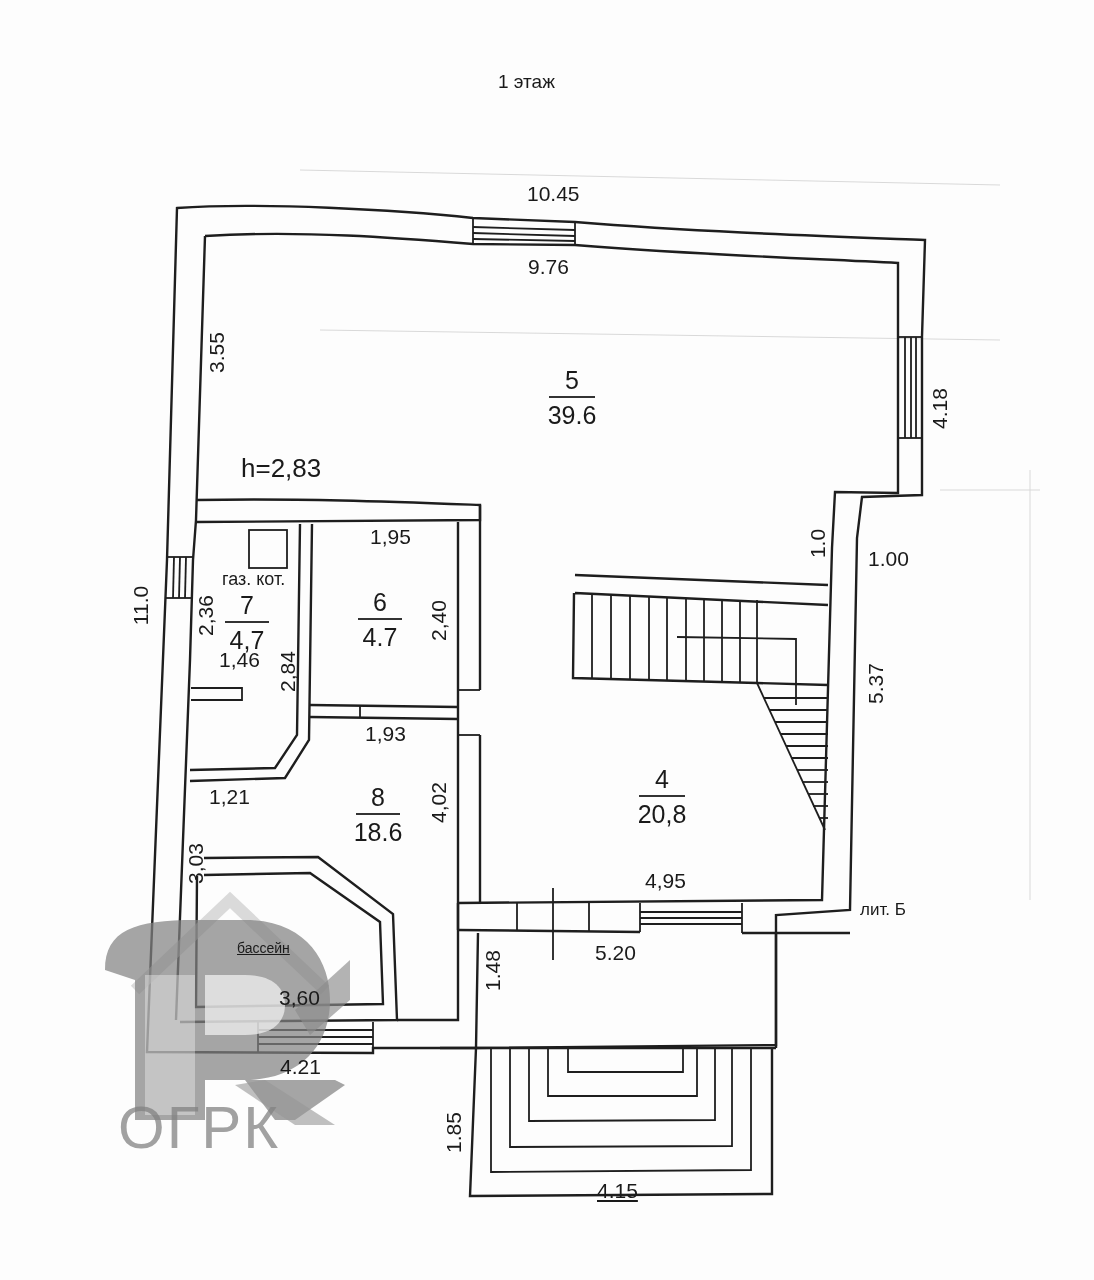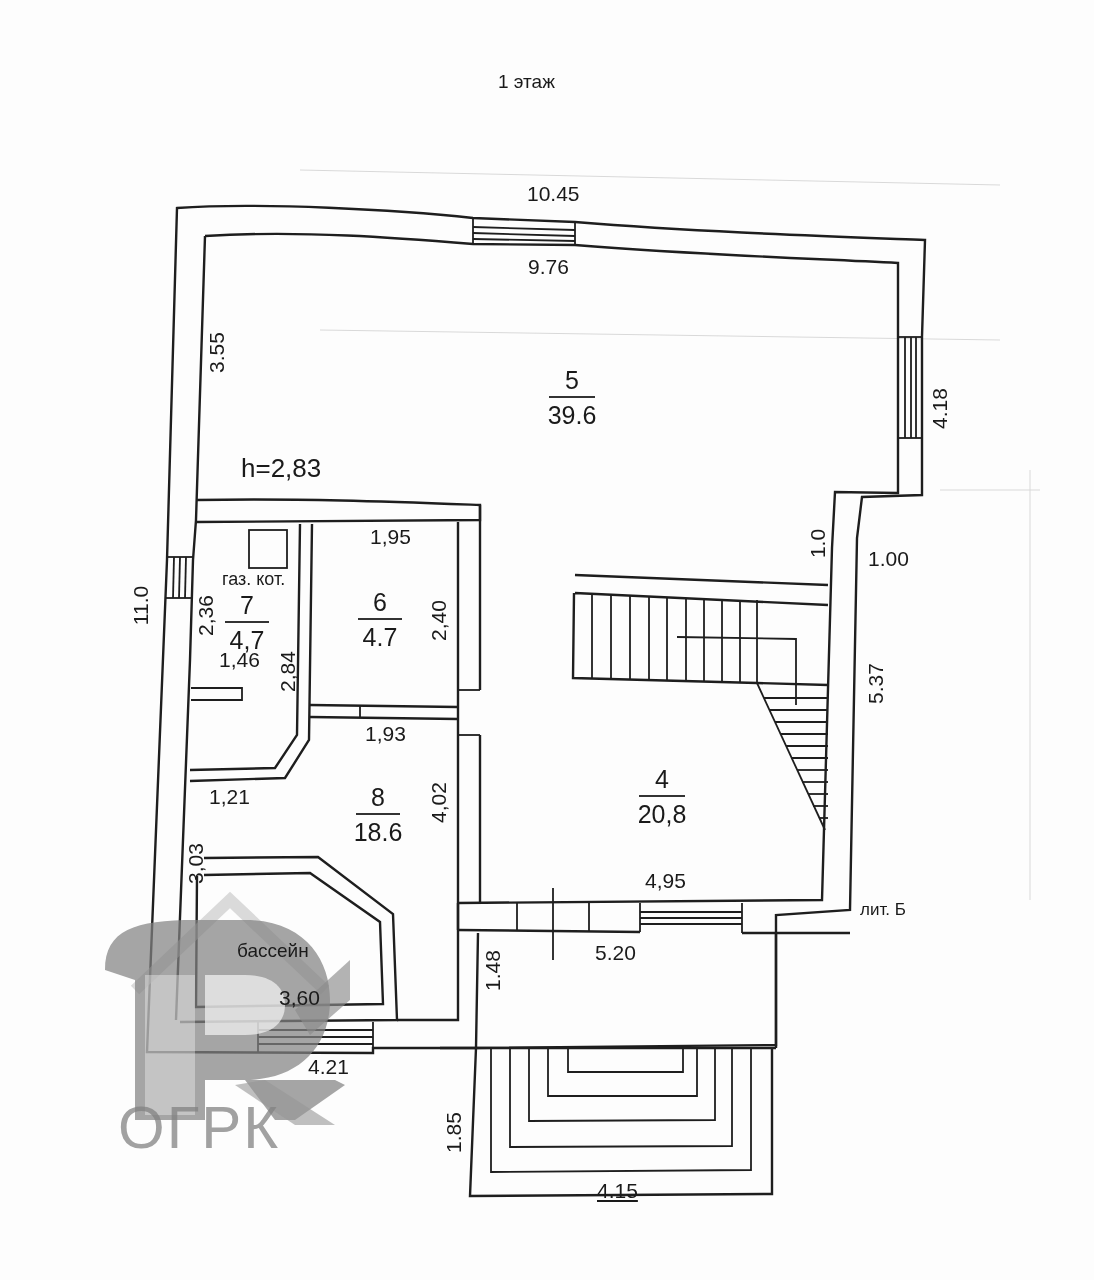--- a/index.html
+++ b/index.html
@@ -197,33 +197,33 @@
     <span class="bar" style="width:44px;"></span>
     <span class="area">4,7</span>
   </div>
 
   <div class="room" style="left:350px;top:783px;width:56px;">
     <span class="num">8</span>
     <span class="bar" style="width:44px;"></span>
     <span class="area">18.6</span>
   </div>
 
-  <div class="label" style="left:237px;top:941px;font-size:19px;">бассейн</div>
+  <div class="label" style="left:237px;top:941px;font-size:14px;text-decoration:underline;">бассейн</div>
 
   <div class="label" style="left:527px;top:183px;">10.45</div>
   <div class="label" style="left:528px;top:256px;">9.76</div>
   <div class="label" style="left:868px;top:548px;">1.00</div>
   <div class="label" style="left:370px;top:526px;">1,95</div>
   <div class="label" style="left:365px;top:723px;">1,93</div>
   <div class="label" style="left:219px;top:649px;">1,46</div>
   <div class="label" style="left:209px;top:786px;">1,21</div>
   <div class="label" style="left:645px;top:870px;">4,95</div>
   <div class="label" style="left:595px;top:942px;">5.20</div>
   <div class="label" style="left:279px;top:987px;">3,60</div>
-  <div class="label" style="left:280px;top:1056px;margin-left:28px;">4.21</div>
+  <div class="label" style="left:280px;top:1056px;">4.21</div>
   <div class="label" style="left:597px;top:1180px;text-decoration:underline;">4.15</div>
 
   <div class="label rot" style="left:196px;top:342px;">3.55</div>
   <div class="label rot" style="left:121px;top:595px;">11.0</div>
   <div class="label rot" style="left:919px;top:398px;">4.18</div>
   <div class="label rot" style="left:803px;top:533px;">1.0</div>
   <div class="label rot" style="left:855px;top:673px;">5.37</div>
   <div class="label rot" style="left:185px;top:605px;">2,36</div>
   <div class="label rot" style="left:267px;top:661px;">2,84</div>
   <div class="label rot" style="left:418px;top:610px;">2,40</div>

